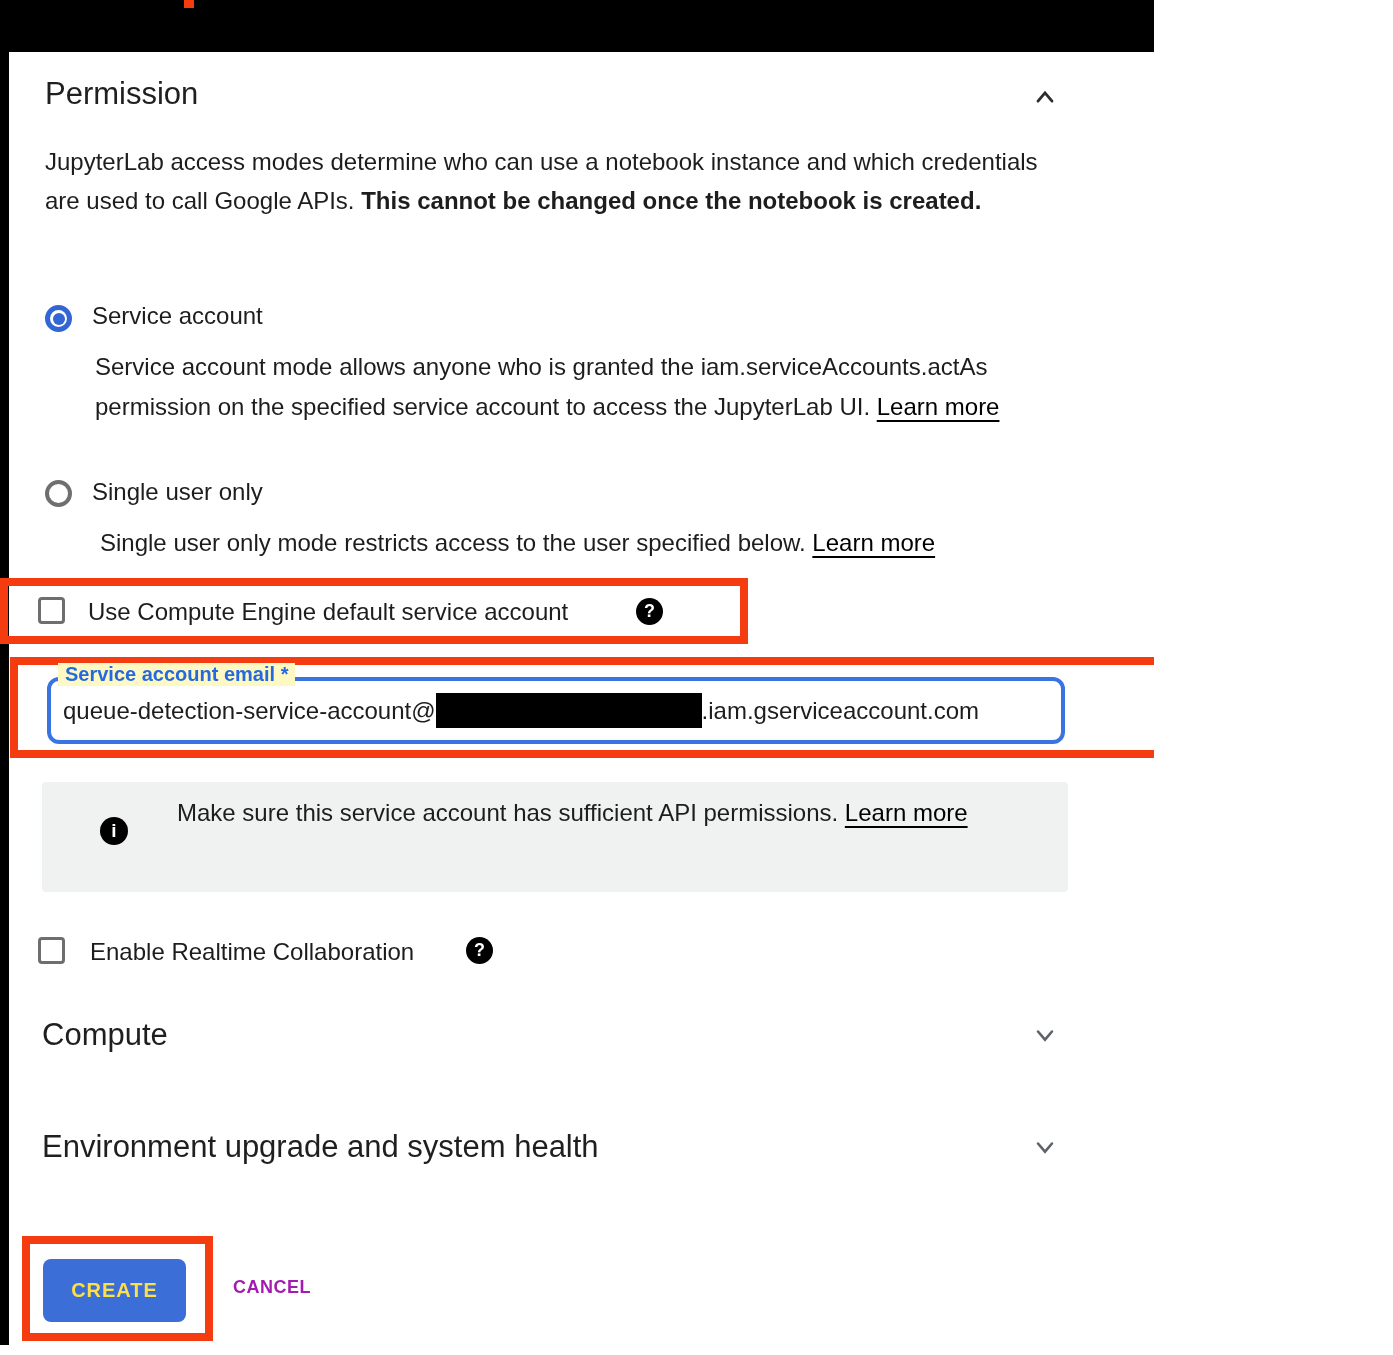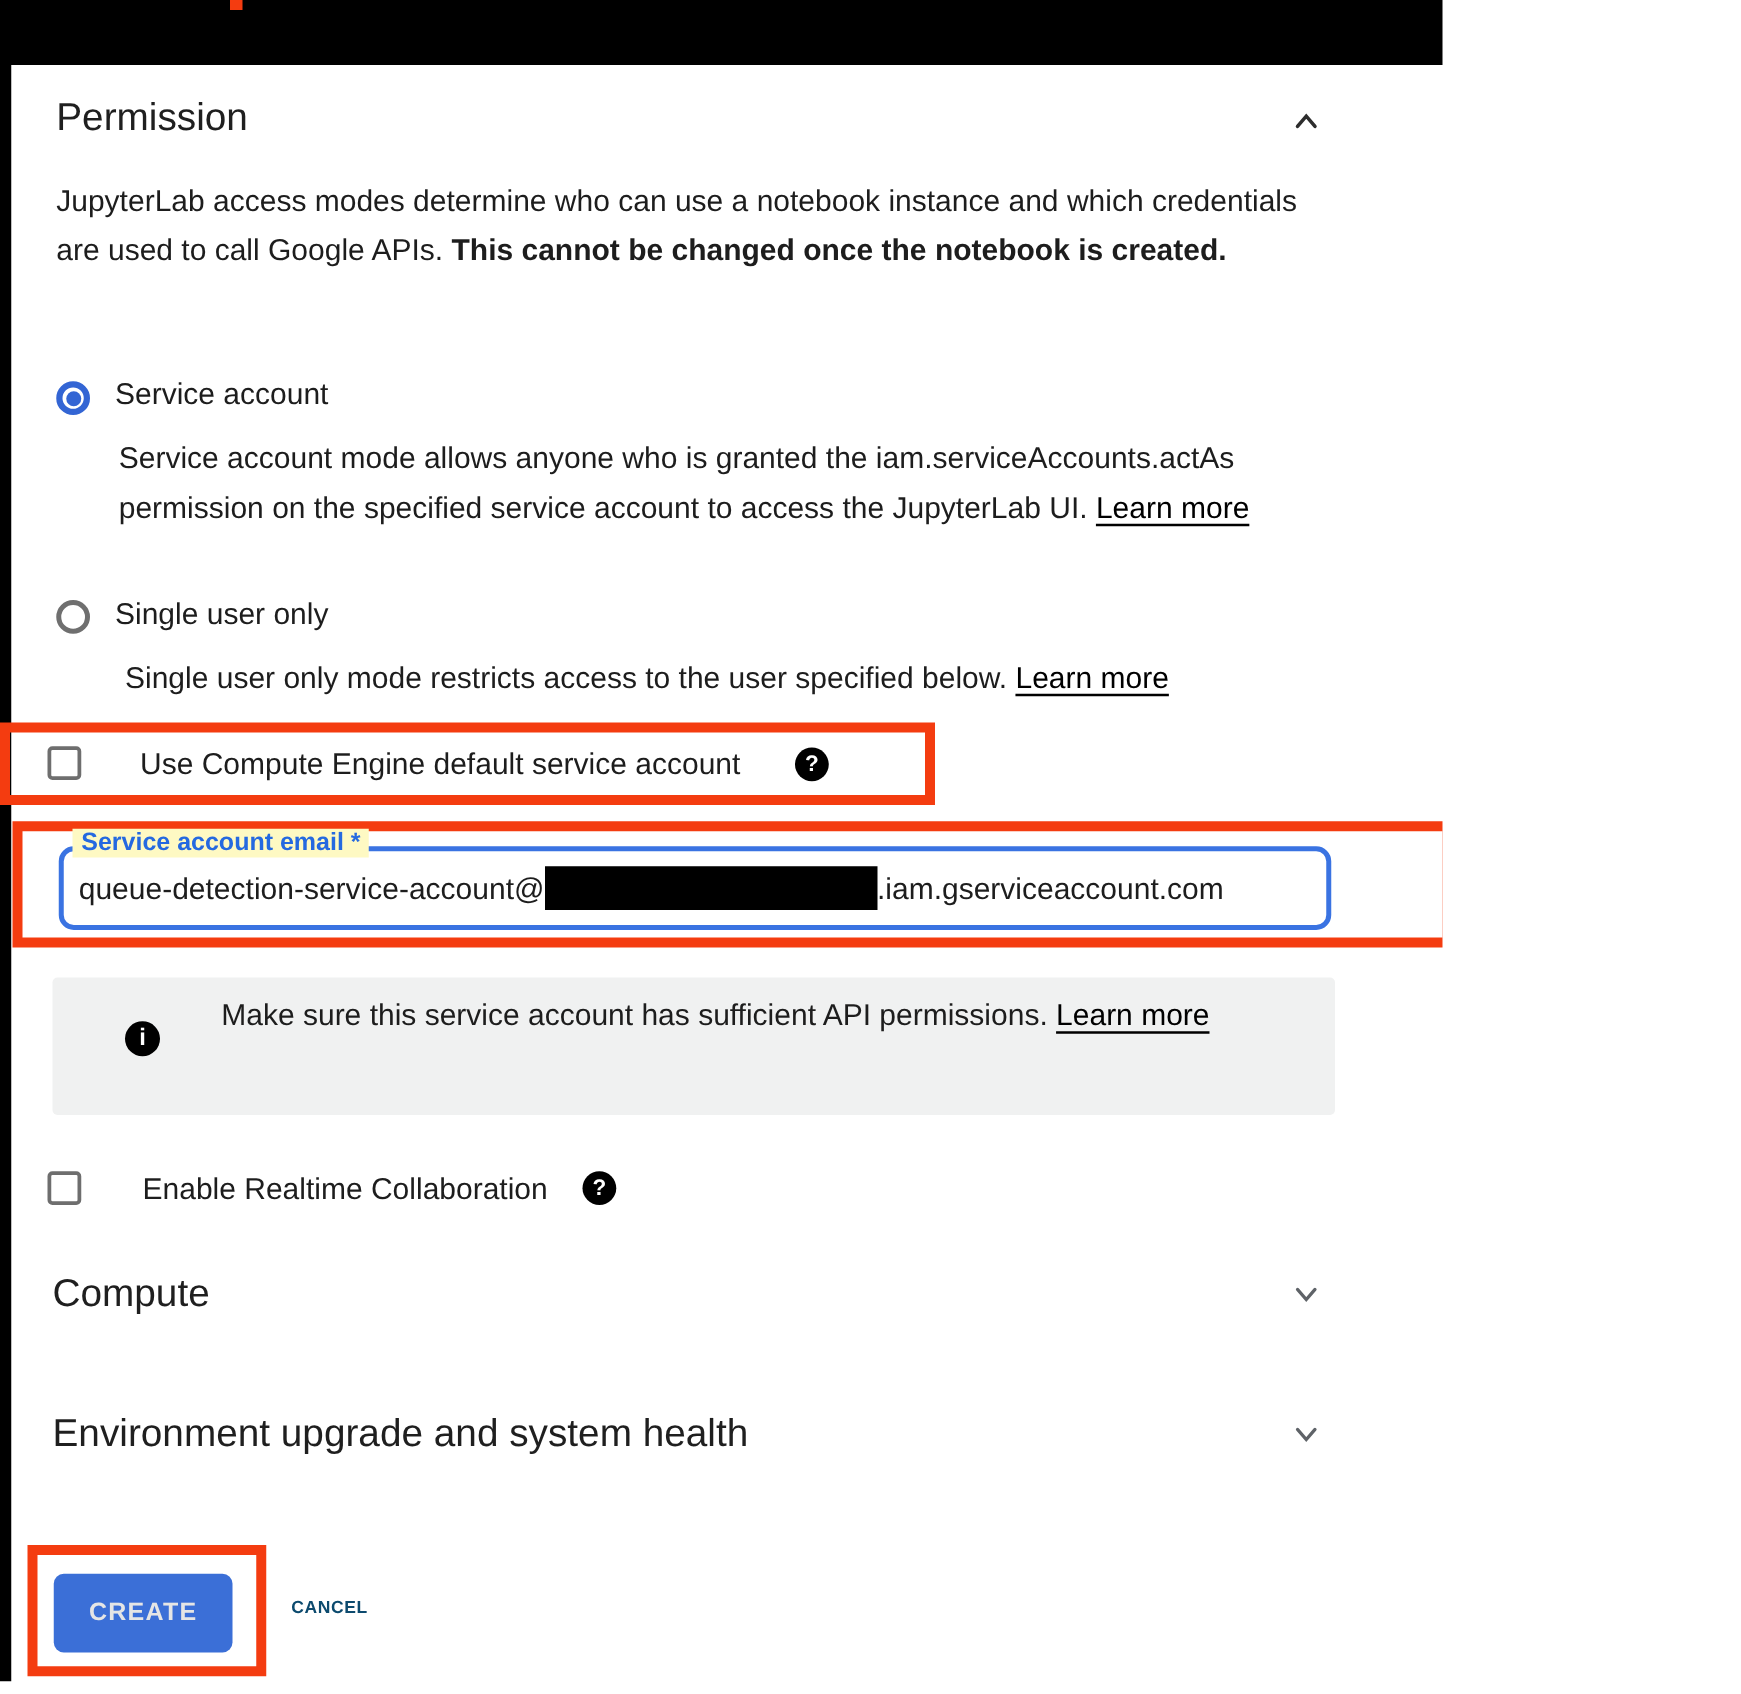--- a/index.html
+++ b/index.html
@@ -25,45 +25,45 @@
   .radio-selected { border:5px solid #3365d4; }
   .radio-selected .dot { position:absolute; left:50%; top:50%; width:12px; height:12px; margin:-6px 0 0 -6px; border-radius:50%; background:#3365d4; }
   .radio-unselected { border:4px solid #6f6f6f; }
   .radio-label { position:absolute; font-size:24px; color:#1d1d1d; cursor:pointer; }
   .radio-desc { position:absolute; font-size:24px; line-height:40px; color:#1d1d1d; }
   a.lnk { color:#000000; text-decoration:underline; text-underline-offset:5px; cursor:pointer; }
 
   .annotation { position:absolute; border:8px solid #f43c10; pointer-events:none; }
 
   .checkbox { position:absolute; width:27px; height:27px; border:3px solid #6e6e6e; border-radius:4px; background:#fff; cursor:pointer; }
-  .cb-label { position:absolute; font-size:24px; color:#1d1d1d; cursor:pointer;margin-left:24px; }
+  .cb-label { position:absolute; font-size:24px; color:#1d1d1d; cursor:pointer; }
   .help-icon { position:absolute; width:27px; height:27px; border-radius:50%; background:#000; color:#fff;
                font-size:18px; font-weight:700; text-align:center; line-height:27px; cursor:pointer; }
 
   .email-field { position:absolute; left:47px; top:677px; width:1018px; height:67px;
                  border:4px solid #3a73e2; border-radius:12px; background:#fff; cursor:text;
                  display:flex; align-items:center; padding-left:12px; }
   .email-label { position:absolute; left:58px; top:663px; background:#fef9c3; padding:0 7px;
                  font-size:20px; font-weight:700; color:#2569e0; }
   .email-text { font-size:24px; color:#1d1d1d; white-space:nowrap; }
   .redaction { display:inline-block; width:266px; height:35px; background:#000; vertical-align:-9px; }
 
   .info-banner { position:absolute; left:42px; top:782px; width:1026px; height:110px;
                  background:#f0f1f1; border-radius:4px; }
   .info-icon { position:absolute; left:100px; top:817px; width:28px; height:28px; border-radius:50%;
                background:#000; color:#fff; font-size:19px; font-weight:700; text-align:center; line-height:28px; }
   .info-text { position:absolute; left:177px; top:792px; width:835px; font-size:24px; line-height:41px; color:#1d1d1d; }
 
   .create-btn { position:absolute; left:43px; top:1259px; width:143px; height:63px;
-                background:#3b6fd7; color:#e5e5e5; border:none; border-radius:8px;
+                background:#3b6fd7; color:#fde047; border:none; border-radius:8px;
                 font-family:"Liberation Sans", sans-serif; font-size:20px; font-weight:700;
                 letter-spacing:1px; cursor:pointer; }
   .cancel-btn { position:absolute; left:233px; top:1277px; background:none; border:none;
-                font-family:"Liberation Sans", sans-serif; font-size:14px; font-weight:700;
-                letter-spacing:0.5px; color:#0c4a6e; cursor:pointer; }
+                font-family:"Liberation Sans", sans-serif; font-size:18px; font-weight:700;
+                letter-spacing:0.5px; color:#a21caf; cursor:pointer; }
 </style>
 </head>
 <body>
 
 <div class="page">
 
   <div class="black-top"></div>
   <div class="black-left"></div>
   <div class="red-mark"></div>
 

